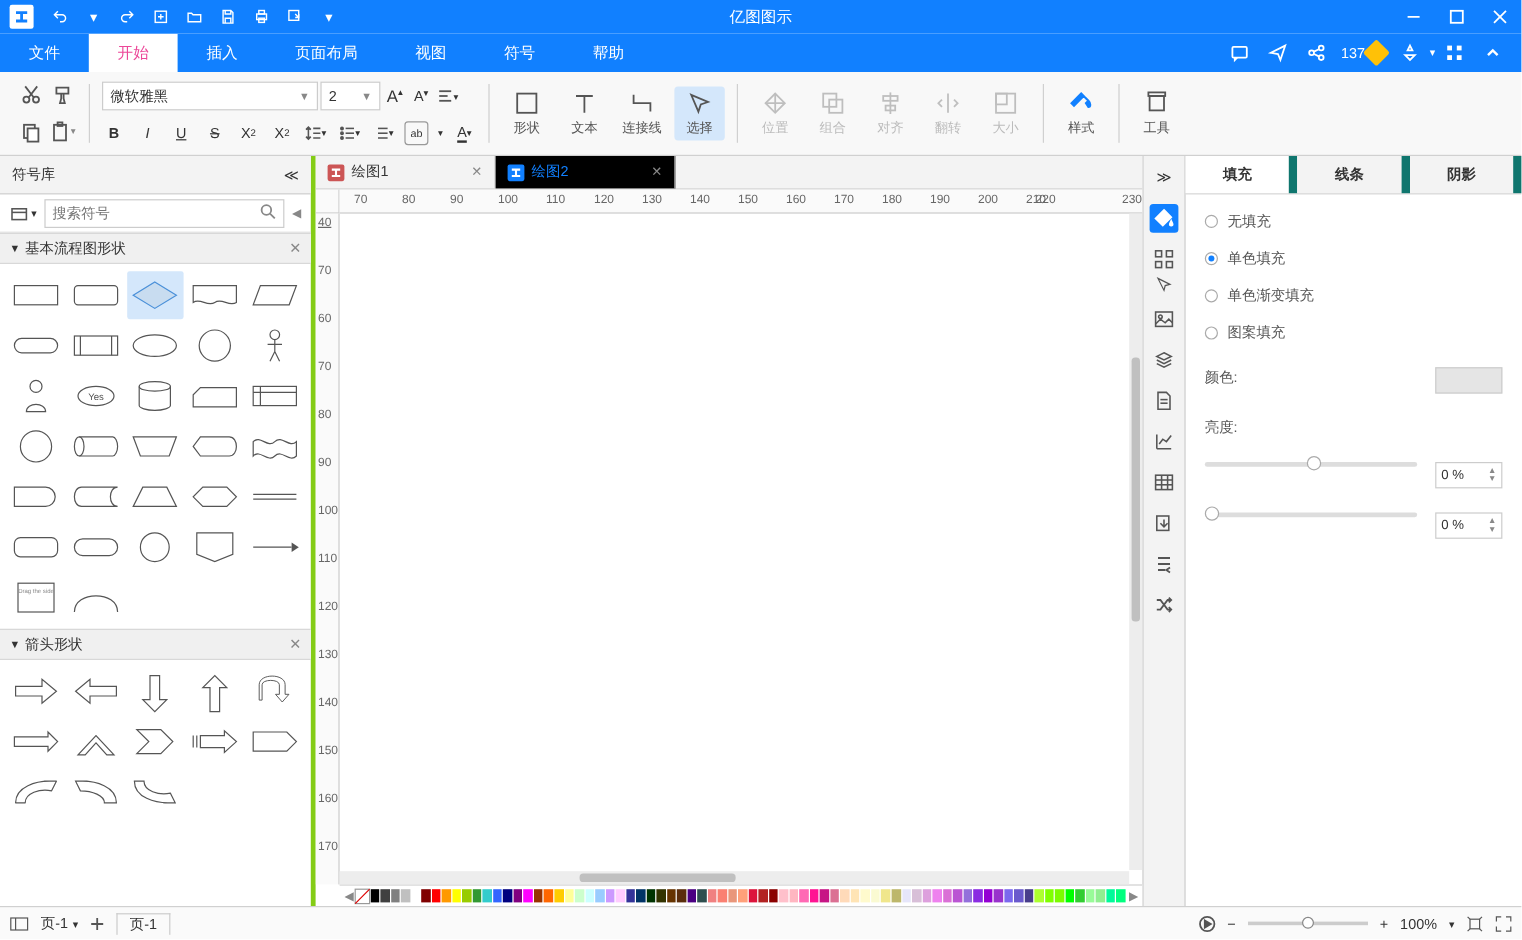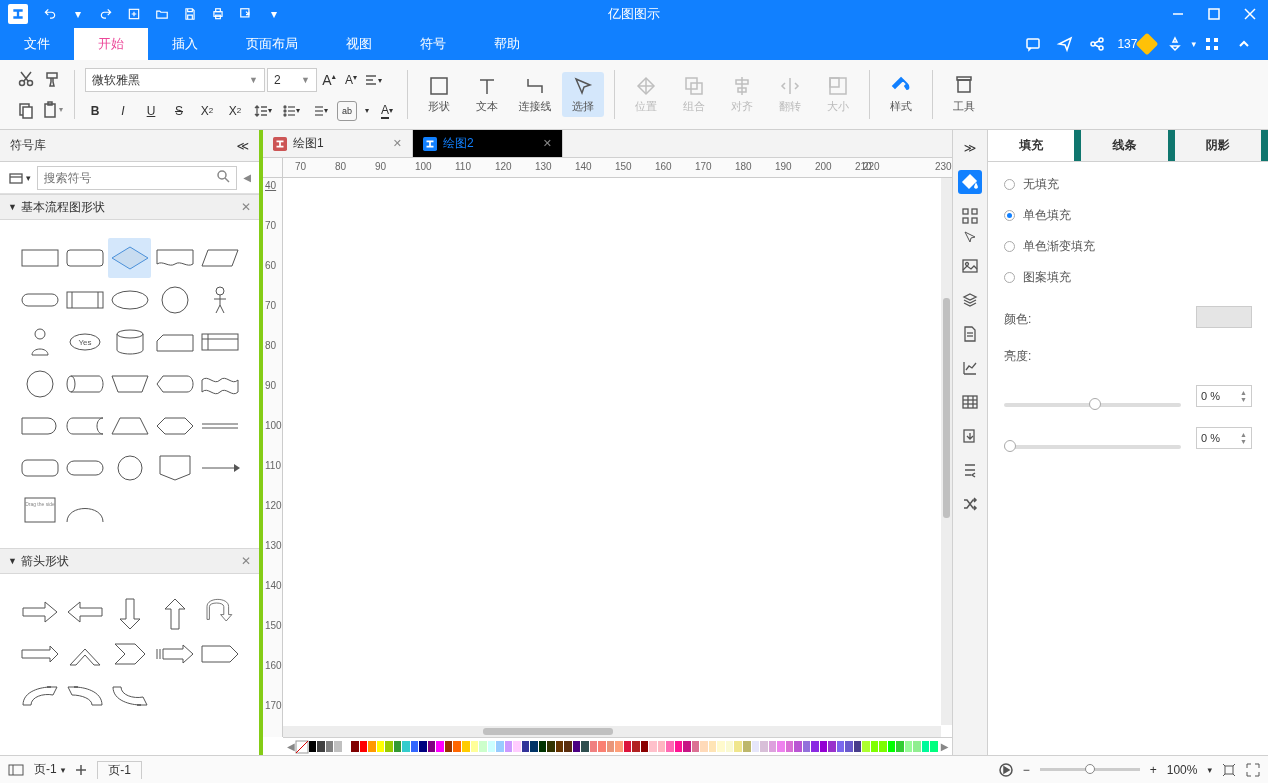--- a/index.html
+++ b/index.html
@@ -38,21 +38,21 @@
 .left-panel { width: 263px; border-right: 4px solid #84cc16; display: flex; flex-direction: column; }
 .lp-head { height: 32px; background: #f3f3f3; border-bottom: 1px solid #d0d0d0; display: flex; align-items: center; padding: 0 10px; font-size: 12px; }
 .lp-head .coll { margin-left: auto; font-size: 12px; cursor: pointer; }
 .lp-search { height: 32px; display: flex; align-items: center; padding: 4px 8px; gap: 6px; border-bottom: 1px solid #e0e0e0; }
 .lp-search .sin { flex: 1; height: 24px; border: 1px solid #ccc; padding: 0 6px; display: flex; align-items: center; }
 .lp-search .sin input { border: none; outline: none; width: 100%; font-size: 12px; }
 .lp-search .sin .mag { color: #888; }
 .lp-cat { height: 26px; background: #f0f0f0; border-top: 1px solid #d8d8d8; border-bottom: 1px solid #d8d8d8; display: flex; align-items: center; padding: 0 8px; font-size: 12px; cursor: pointer; }
 .lp-cat .tri { margin-right: 4px; font-size: 9px; }
 .lp-cat .cls { margin-left: auto; color: #888; }
-.lp-grid { display: grid; grid-template-columns: repeat(5, 1fr); gap: 2px; padding: 18px; }
+.lp-grid { display: grid; grid-template-columns: repeat(5, 1fr); gap: 2px; padding: 6px; }
 .shape-cell { height: 40px; display: flex; align-items: center; justify-content: center; cursor: pointer; border-radius: 2px; }
 .shape-cell.sel { background: #d4e7fb; }
 .shape-cell svg { max-width: 40px; max-height: 30px; }
 .tabstrip { height: 28px; background: #f3f3f3; border-bottom: 1px solid #d0d0d0; display: flex; align-items: stretch; }
 .dtab { display: flex; align-items: center; padding: 0 10px; gap: 6px; border-right: 1px solid #d0d0d0; cursor: pointer; min-width: 150px; }
 .dtab.active { background: #000000; }
 .dtab .tic { width: 14px; height: 14px; }
 .dtab .tname { font-size: 12px; }
 .dtab.active .tname { color: #1180ff; }
 .dtab .tclose { margin-left: auto; color: #888; font-size: 11px; }
@@ -75,21 +75,21 @@
 .rt-btn.active { background: #1180ff; }
 .rt-btn.active svg { stroke: #fff; fill: #fff; }
 .right-panel { width: 280px; display: flex; flex-direction: column; }
 .rp-tabs { height: 32px; display: flex; border-bottom: 1px solid #d0d0d0; }
 .rp-tab { flex: 1; display: flex; align-items: center; justify-content: center; background: #f3f3f3; cursor: pointer; font-size: 12px; border-right: 7px solid #0f766e; font-weight: bold; }
 .rp-tab.active { background: #fff; }
 .rp-body { padding: 14px 16px; display: flex; flex-direction: column; gap: 14px; }
 .radio-opt { display: flex; align-items: center; gap: 8px; font-size: 12px; cursor: pointer; color: #555; }
 .radio-opt .rdot { width: 11px; height: 11px; border: 1px solid #aaa; border-radius: 50%; position: relative; }
 .radio-opt.sel .rdot::after { content: ""; position: absolute; width: 5px; height: 5px; background: #1180ff; border-radius: 50%; top: 2px; left: 2px; }
-.prop-row { display: flex; align-items: flex-end; gap: 15px; font-size: 12px; margin-top: 6px; }
+.prop-row { display: flex; align-items: flex-start; gap: 15px; font-size: 12px; margin-top: 6px; }
 .prop-row .plbl { width: 50px; color: #555; }
 .slider { flex: 1; height: 4px; background: #ddd; border-radius: 2px; position: relative; }
 .slider .sknob { width: 12px; height: 12px; background: #fff; border: 1px solid #aaa; border-radius: 50%; position: absolute; top: -5px; }
 .spin { width: 56px; height: 22px; border: 1px solid #ccc; display: flex; align-items: center; padding: 0 4px; font-size: 11px; }
 .spin .arrs { margin-left: auto; display: flex; flex-direction: column; font-size: 7px; line-height: 7px; color: #888; }
 .colorbox { width: 56px; height: 22px; border: 1px solid #ccc; background: #e5e5e5; }
 .statusbar { height: 28px; background: #fafafa; border-top: 1px solid #d0d0d0; display: flex; align-items: center; padding: 0 8px; gap: 10px; font-size: 12px; }
 .statusbar .sbtn { display: flex; align-items: center; gap: 4px; cursor: pointer; }
 .statusbar .sright { margin-left: auto; display: flex; align-items: center; gap: 10px; }
 .zslider { width: 100px; height: 3px; background: #ccc; position: relative; }

